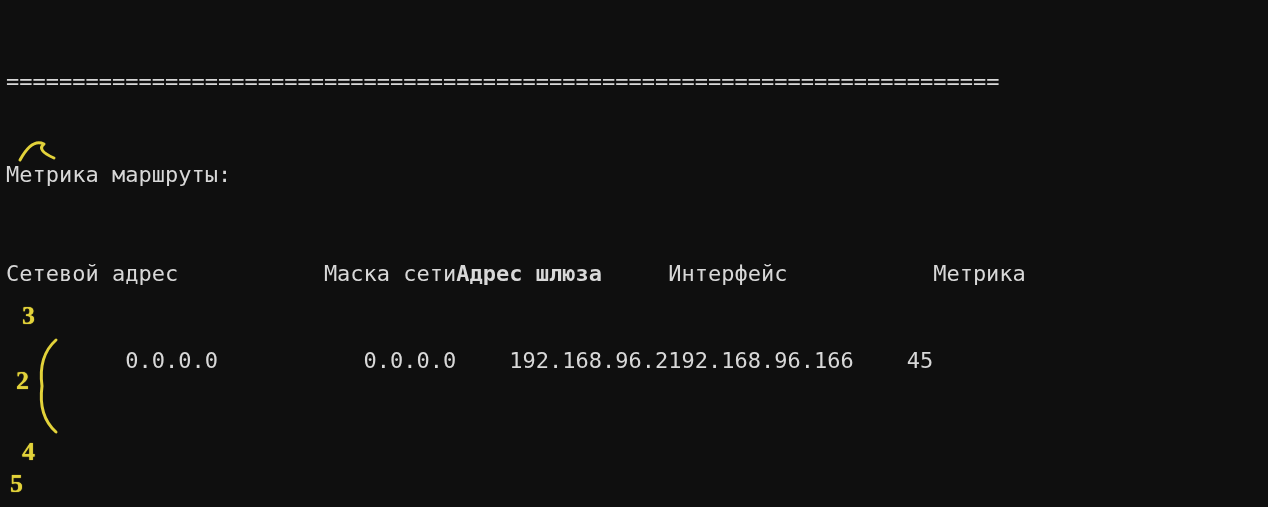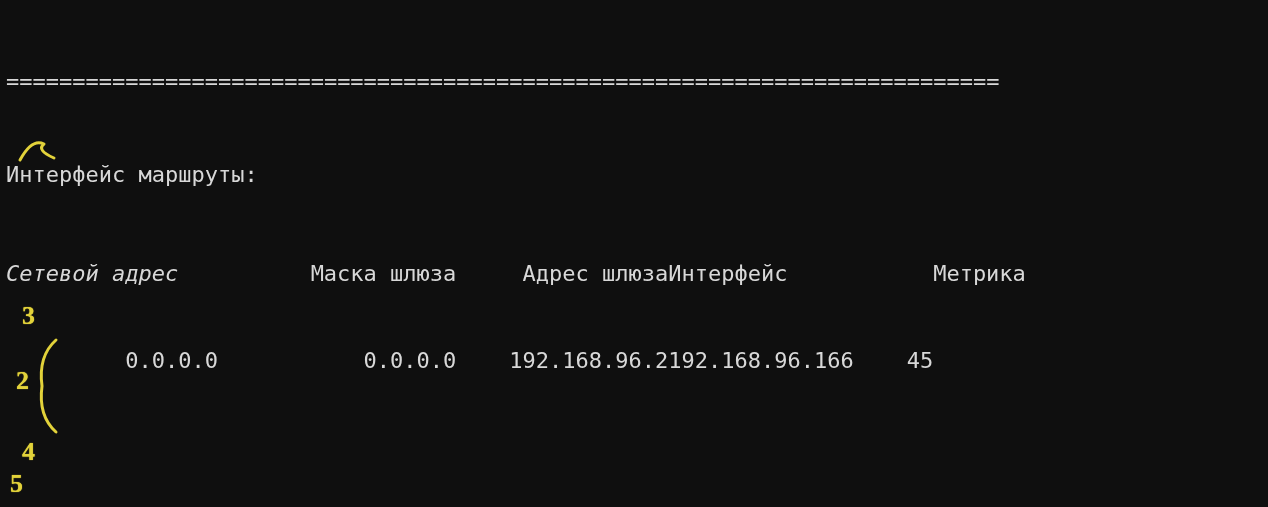--- a/index.html
+++ b/index.html
@@ -25,23 +25,23 @@
     display: block;
     height: 31px;
   }
   
   .c-net   { display:inline-block; width: 16ch; text-align: right; }
   .c-mask  { display:inline-block; width: 18ch; text-align: right; }
   .c-gw    { display:inline-block; width: 16ch; text-align: right; }
   .c-if    { display:inline-block; width: 18ch; text-align: left; }
   .c-met   { display:inline-block; width:  9ch; }
 
-  .hdr-net   { display:inline-block; width: 16ch; text-align: left; font-style: italic;  }
+  .hdr-net   { display:inline-block; width: 16ch; text-align: left;  }
   .hdr-mask  { display:inline-block; width: 18ch; text-align: right; }
-  .hdr-gw    { display:inline-block; width: 16ch; text-align: right; }
+  .hdr-gw    { display:inline-block; width: 16ch; text-align: left; font-weight: bold; }
   .hdr-if    { display:inline-block; width: 18ch; text-align: left; }
   .hdr-met   { display:inline-block; width:  9ch; text-align: right; margin-top: 6px; }
 
   .sep {
     letter-spacing: 0;
   }
 
   
   .anno {
     position: absolute;
@@ -53,22 +53,22 @@
     text-shadow: 0 0 1px #e2d23a;
   }
   .anno svg { display:block; }
   .anno-stroke { stroke:#e2d23a; stroke-width:3; fill:none; stroke-linecap:round; stroke-linejoin:round; }
 </style>
 </head>
 <body>
 
 <div class="terminal">
   <span class="row sep">===========================================================================</span>
-  <span class="row">Интерфейс маршруты:</span>
-  <span class="row"><span class="hdr-net">Сетевой адрес</span><span class="hdr-mask">Маска шлюза</span><span class="hdr-gw">Адрес шлюза</span><span class="hdr-if">Интерфейс</span><span class="hdr-met">Метрика</span></span>
+  <span class="row">Метрика маршруты:</span>
+  <span class="row"><span class="hdr-net">Сетевой адрес</span><span class="hdr-mask">Маска сети</span><span class="hdr-gw">Адрес шлюза</span><span class="hdr-if">Интерфейс</span><span class="hdr-met">Метрика</span></span>
   <span class="row"><span class="c-net">0.0.0.0</span><span class="c-mask">0.0.0.0</span><span class="c-gw">192.168.96.2</span><span class="c-if">192.168.96.166</span><span class="c-met">45</span></span>
   
   
   
   
   
   
   
   
   

